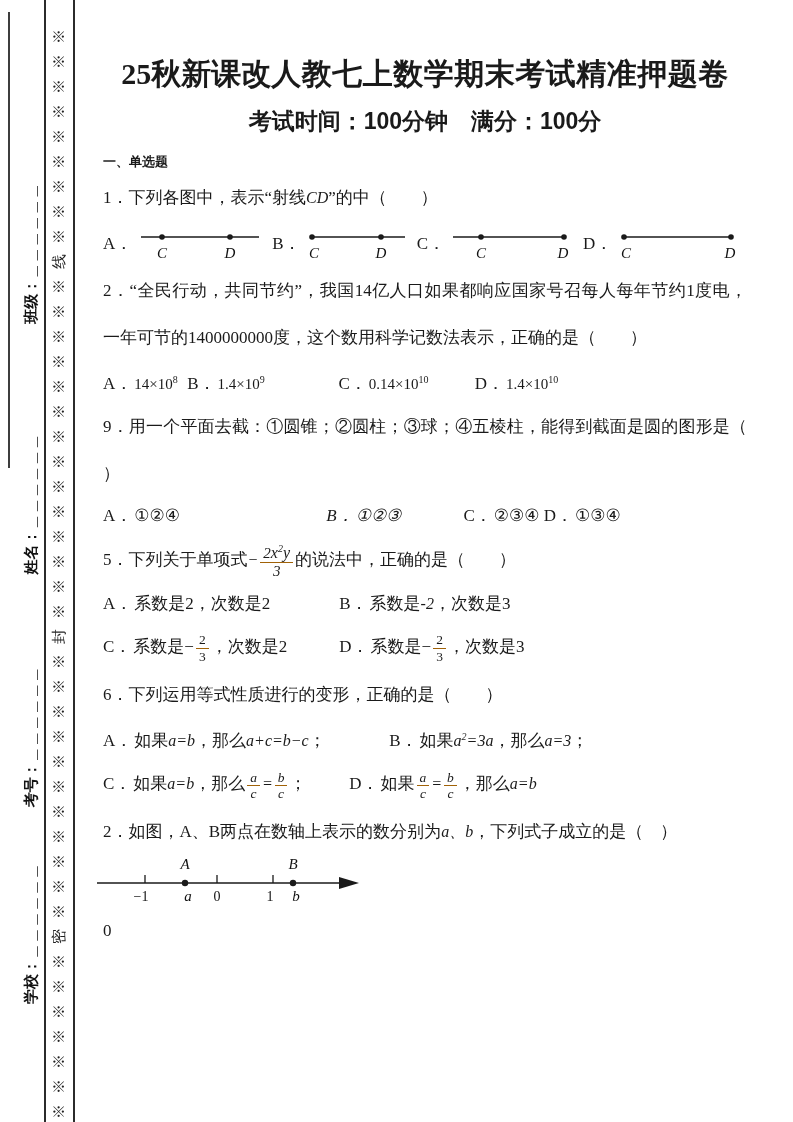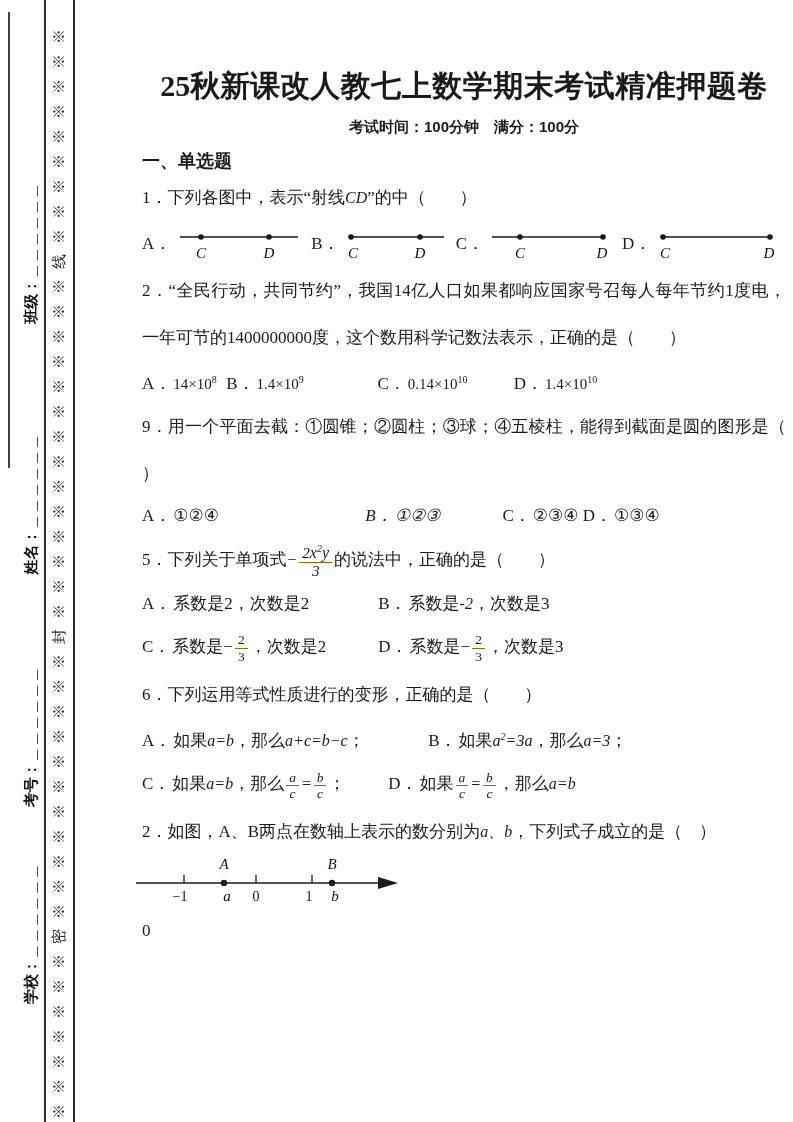--- a/index.html
+++ b/index.html
@@ -15,27 +15,27 @@
   .margin-fields{left:16px;height:30px;line-height:30px;font-size:15px;font-weight:bold;color:#111;padding-left:118px;box-sizing:border-box;}
   .margin-fields .field{display:inline-block;}
   .margin-fields .field:nth-child(1){margin-right:52px;}
   .margin-fields .field:nth-child(2){margin-right:88px;}
   .margin-fields .field:nth-child(3){margin-right:106px;}
   .fblank{font-weight:normal;letter-spacing:1px;}
   .seal-strip{left:44px;height:27px;line-height:27px;border-top:2px solid #2b2b2b;border-bottom:2px solid #2b2b2b;
               font-size:15px;letter-spacing:10px;color:#222;padding-left:3px;box-sizing:content-box;}
 
   
-  .content{position:absolute;left:103px;top:18px;width:644px;margin-left:39px;}
+  .content{position:absolute;left:103px;top:6px;width:644px;}
   .title{margin:48px 0 0 0;text-align:center;font-size:30px;line-height:40px;font-weight:bold;white-space:nowrap;}
   .t-pre{font-family:"Liberation Serif","DejaVu Serif",serif;}
   .t-main{font-family:"Liberation Sans","DejaVu Sans",sans-serif;font-weight:900;letter-spacing:0.5px;}
-  .subtitle{margin-top:12px;text-align:center;font-size:15px;font-weight:bold;
+  .subtitle{margin-top:12px;text-align:center;font-size:23px;font-weight:bold;
             font-family:"Liberation Sans","DejaVu Sans",sans-serif;}
-  .section{margin-top:12px;font-size:18px;font-weight:bold;line-height:25px;}
+  .section{margin-top:12px;font-size:13px;font-weight:bold;line-height:25px;}
 
   .stem{margin:0;font-size:17px;line-height:47px;text-align:justify;}
   .optrow{margin:0;font-size:17px;line-height:38px;white-space:nowrap;}
   .optrow.tall{line-height:48px;}
   .opt{display:inline-block;}
   .olabel{margin-right:2px;}
 
   
   .colA{min-width:80px;}  .colB{min-width:147px;} .colC{min-width:132px;}
   .q4a{min-width:219px;}  .q4b{min-width:133px;font-style:italic;}

